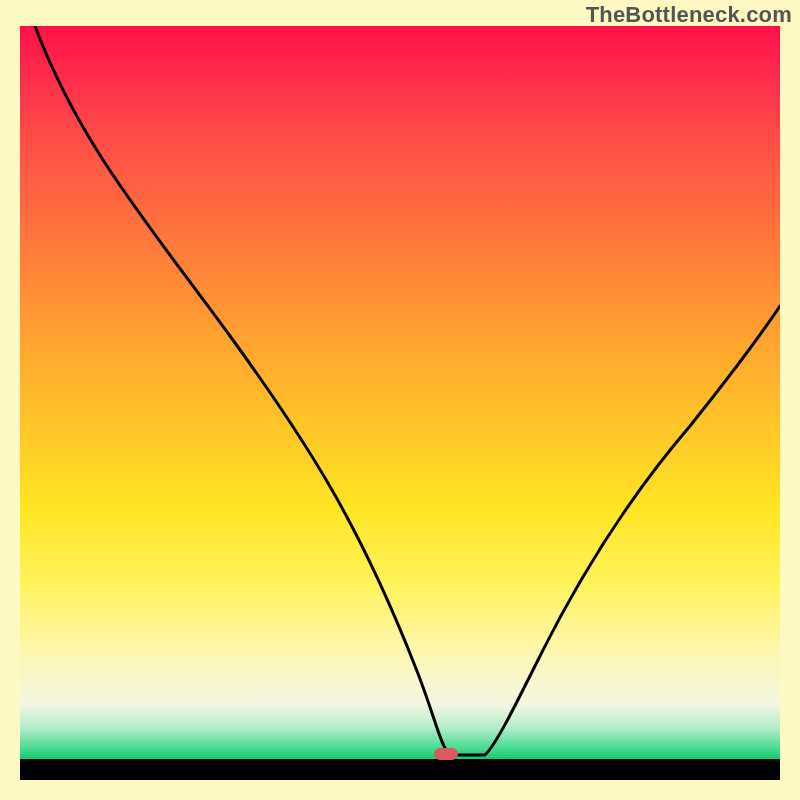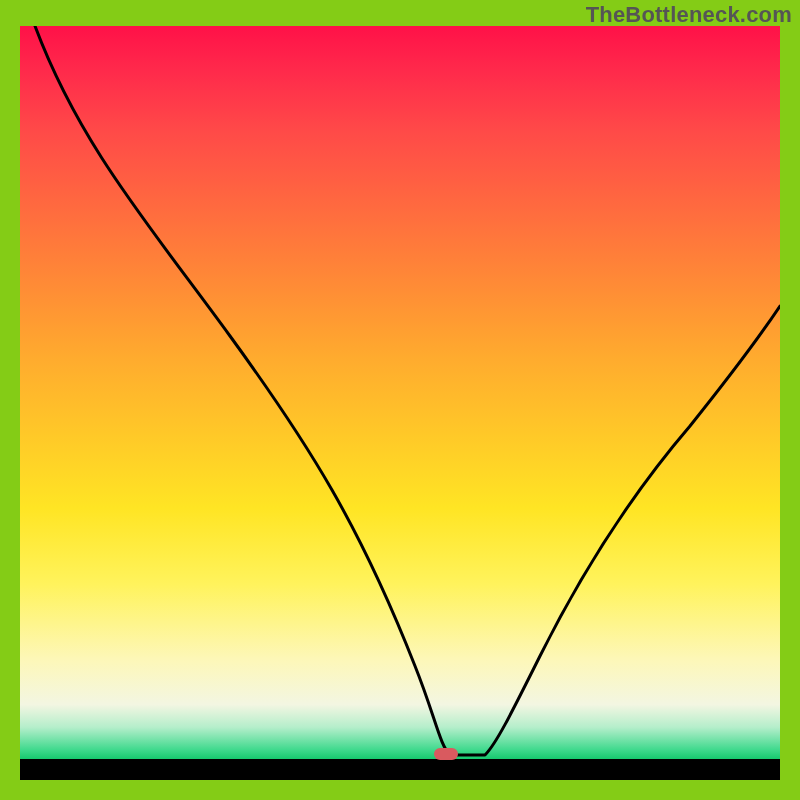--- a/index.html
+++ b/index.html
@@ -8,21 +8,21 @@
     width: 800px;
     height: 800px;
     background: #000;
     overflow: hidden;
     font-family: Arial, Helvetica, sans-serif;
   }
   .frame {
     position: relative;
     width: 800px;
     height: 800px;
-    background: #84cc16;
+    background: #fef9c3;
   }
   .watermark {
     position: absolute;
     top: 2px;
     right: 8px;
     color: #555;
     font-size: 22px;
     font-weight: bold;
     z-index: 20;
     letter-spacing: 0.2px;

